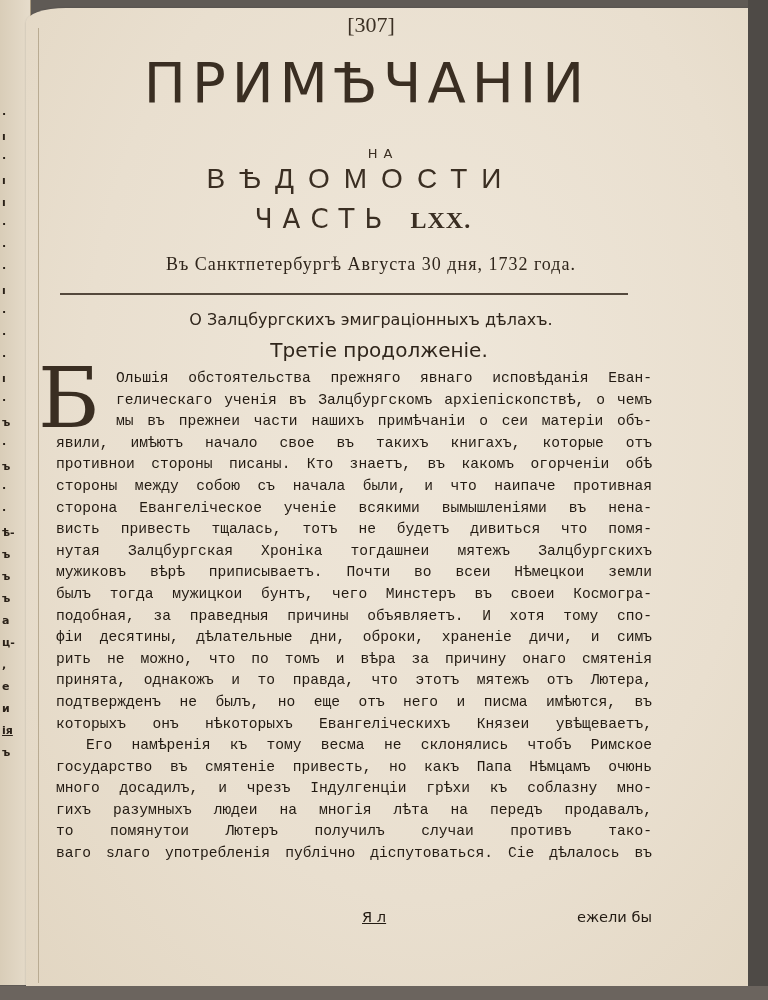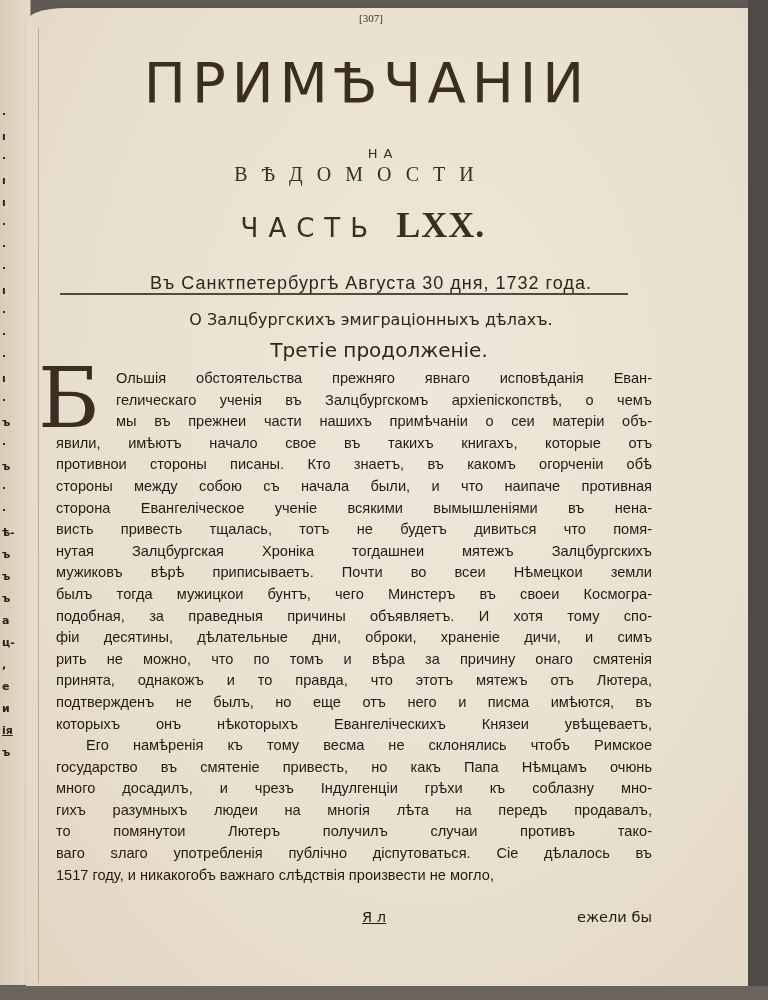--- a/index.html
+++ b/index.html
@@ -27,63 +27,63 @@
     position:absolute; left:12px; top:20px; width:1px; height:955px; background:#b9ab92;
   }
   .right-strip {
     position:absolute; right:0; top:0; width:20px; height:1000px; background:#4e4a46;
   }
   .bottom-strip {
     position:absolute; left:0; bottom:0; width:768px; height:14px; background:#6b645e;
   }
   .center { text-align:center; }
   .page-number {
-    position:absolute; top:4px; left:0; width:100%; font-size:11px; color:#3b3024;
+    position:absolute; top:4px; left:0; width:100%; font-size:22px; color:#3b3024;
     font-family:"Liberation Serif", serif; margin-left:-16px;
   }
   .title {
     position:absolute; top:42px; left:0; width:100%; font-size:56px; letter-spacing:6px;
     color:#3a2e22; font-family:"DejaVu Sans", sans-serif; font-weight:normal; margin-left:-20px;
   }
   .sub-na {
     position:absolute; top:138px; left:16px; width:100%; font-size:13px; letter-spacing:6px; color:#3a2e22;
     font-family:"DejaVu Sans", sans-serif; margin-left:-20px;
   }
   .sub-ved {
-    position:absolute; top:155px; left:0; width:100%; font-size:20px; letter-spacing:14px; color:#3a2e22;
-    font-family:Liberation Serif, serif; margin-left:-26px;
+    position:absolute; top:155px; left:0; width:100%; font-size:28px; letter-spacing:14px; color:#3a2e22;
+    font-family:Liberation Sans, sans-serif; margin-left:-26px;
   }
   .sub-part {
     position:absolute; top:196px; left:0; width:100%; font-size:26px; letter-spacing:10px; color:#3a2e22;
     font-family:"DejaVu Sans", sans-serif; margin-left:-24px;
   }
-  .sub-part b { font-family:"Liberation Serif", serif; font-size:36px; letter-spacing:1px; }
+  .sub-part b { font-family:"Liberation Serif", serif; font-size:24px; letter-spacing:1px; }
   .dateline {
     position:absolute; top:246px; left:0; width:100%; font-size:18px; letter-spacing:1px; color:#2f251b;
-    font-family:Liberation Sans, sans-serif; margin-left:-16px;margin-top:19px;
+    font-family:Liberation Serif, serif; margin-left:-16px;
   }
   .rule {
     position:absolute; top:285px; left:34px; width:568px; height:2px; background:#3a2e22; opacity:0.85;
   }
   .heading1 {
     position:absolute; top:302px; left:0; width:100%; font-size:16px; color:#2f251b;
     font-family:"DejaVu Sans", sans-serif; margin-left:-16px;
   }
   .heading2 {
     position:absolute; top:330px; left:8px; width:100%; font-size:20px; color:#2f251b;
     font-family:"DejaVu Sans", sans-serif; margin-left:-16px;
   }
   .dropcap {
     position:absolute; top:348px; left:12px; font-size:84px; line-height:84px; color:#3a2e22;
     font-family:"DejaVu Serif", serif;
   }
   .body-text {
     position:absolute; top:360px; left:30px; width:596px;
     font-size:14.6px; line-height:21.6px; color:#231b13;
-    font-family:Liberation Sans, sans-serif;
+    font-family:Liberation Mono, monospace;
   }
   .body-text .line { white-space:nowrap; text-align:justify; text-align-last:justify; display:block; }
   .body-text .indent-dc { padding-left:60px; }
   .body-text .para-start { padding-left:30px; }
   .body-text .last { text-align-last:left; }
   .catch {
     position:absolute; top:900px; left:30px; width:596px; font-size:14.6px; color:#231b13;
     font-family:"DejaVu Sans", sans-serif;
   }
   .catch .sig { position:absolute; left:306px;text-decoration:underline; }
@@ -160,21 +160,20 @@
       <span class="line">рить не можно, что по томъ и вѣра за причину онаго смятенія</span>
       <span class="line">принята, однакожъ и то правда, что этотъ мятежъ отъ Лютера,</span>
       <span class="line">подтвержденъ не былъ, но еще отъ него и писма имѣются, въ</span>
       <span class="line">которыхъ онъ нѣкоторыхъ Евангеліческихъ Князеи увѣщеваетъ,</span>
       <span class="line para-start">Его намѣренія къ тому весма не склонялись чтобъ Римское</span>
       <span class="line">государство въ смятеніе привесть, но какъ Папа Нѣмцамъ очюнь</span>
       <span class="line">много досадилъ, и чрезъ Індулгенціи грѣхи къ соблазну мно-</span>
       <span class="line">гихъ разумныхъ людеи на многія лѣта на передъ продавалъ,</span>
       <span class="line">то помянутои Лютеръ получилъ случаи противъ тако-</span>
       <span class="line">ваго ѕлаго употребленія публічно діспутоваться. Сіе дѣлалось въ</span>
-      <span class="line last">1517 году, и никакогобъ важнаго слѣдствія произвести не могло,</span>
     </div>
 
   <div class="catch">
     <span class="sig">Я л</span>
     <span class="cw">ежели бы</span>
   </div>
 </div>
 
 <div class="right-strip"></div>
 <div class="bottom-strip"></div>

